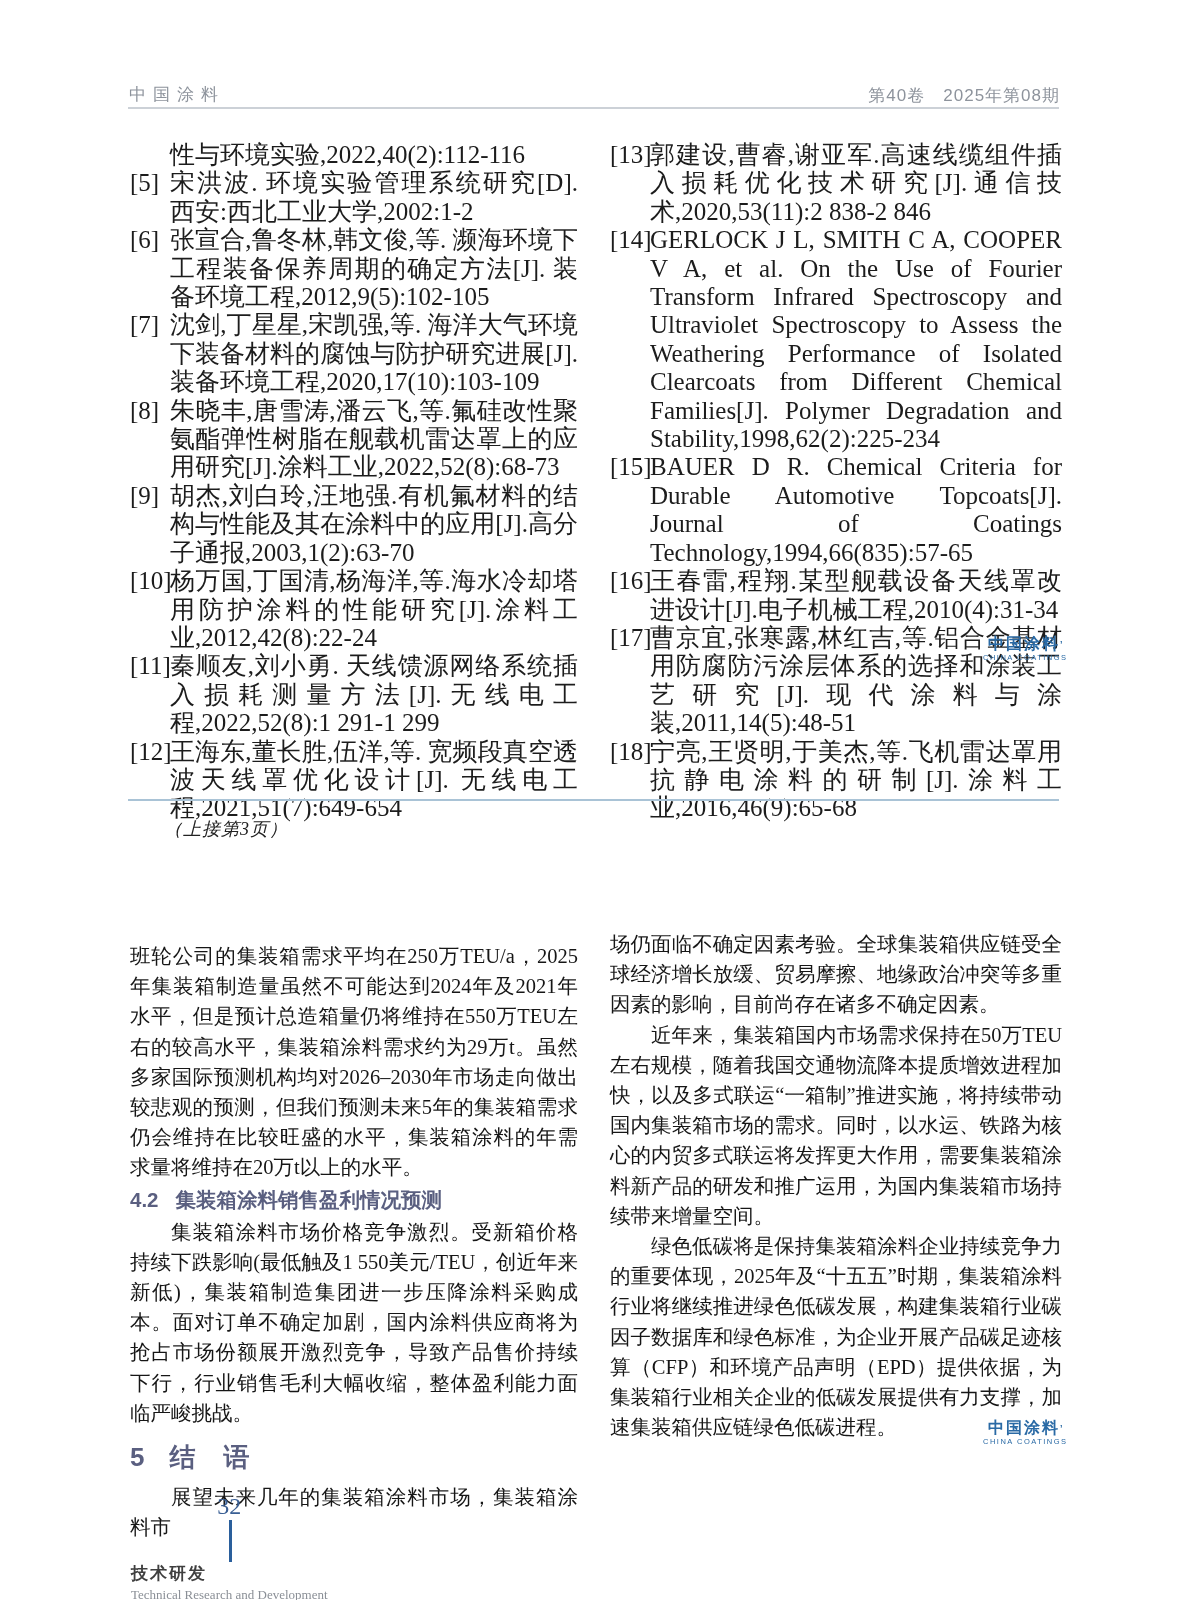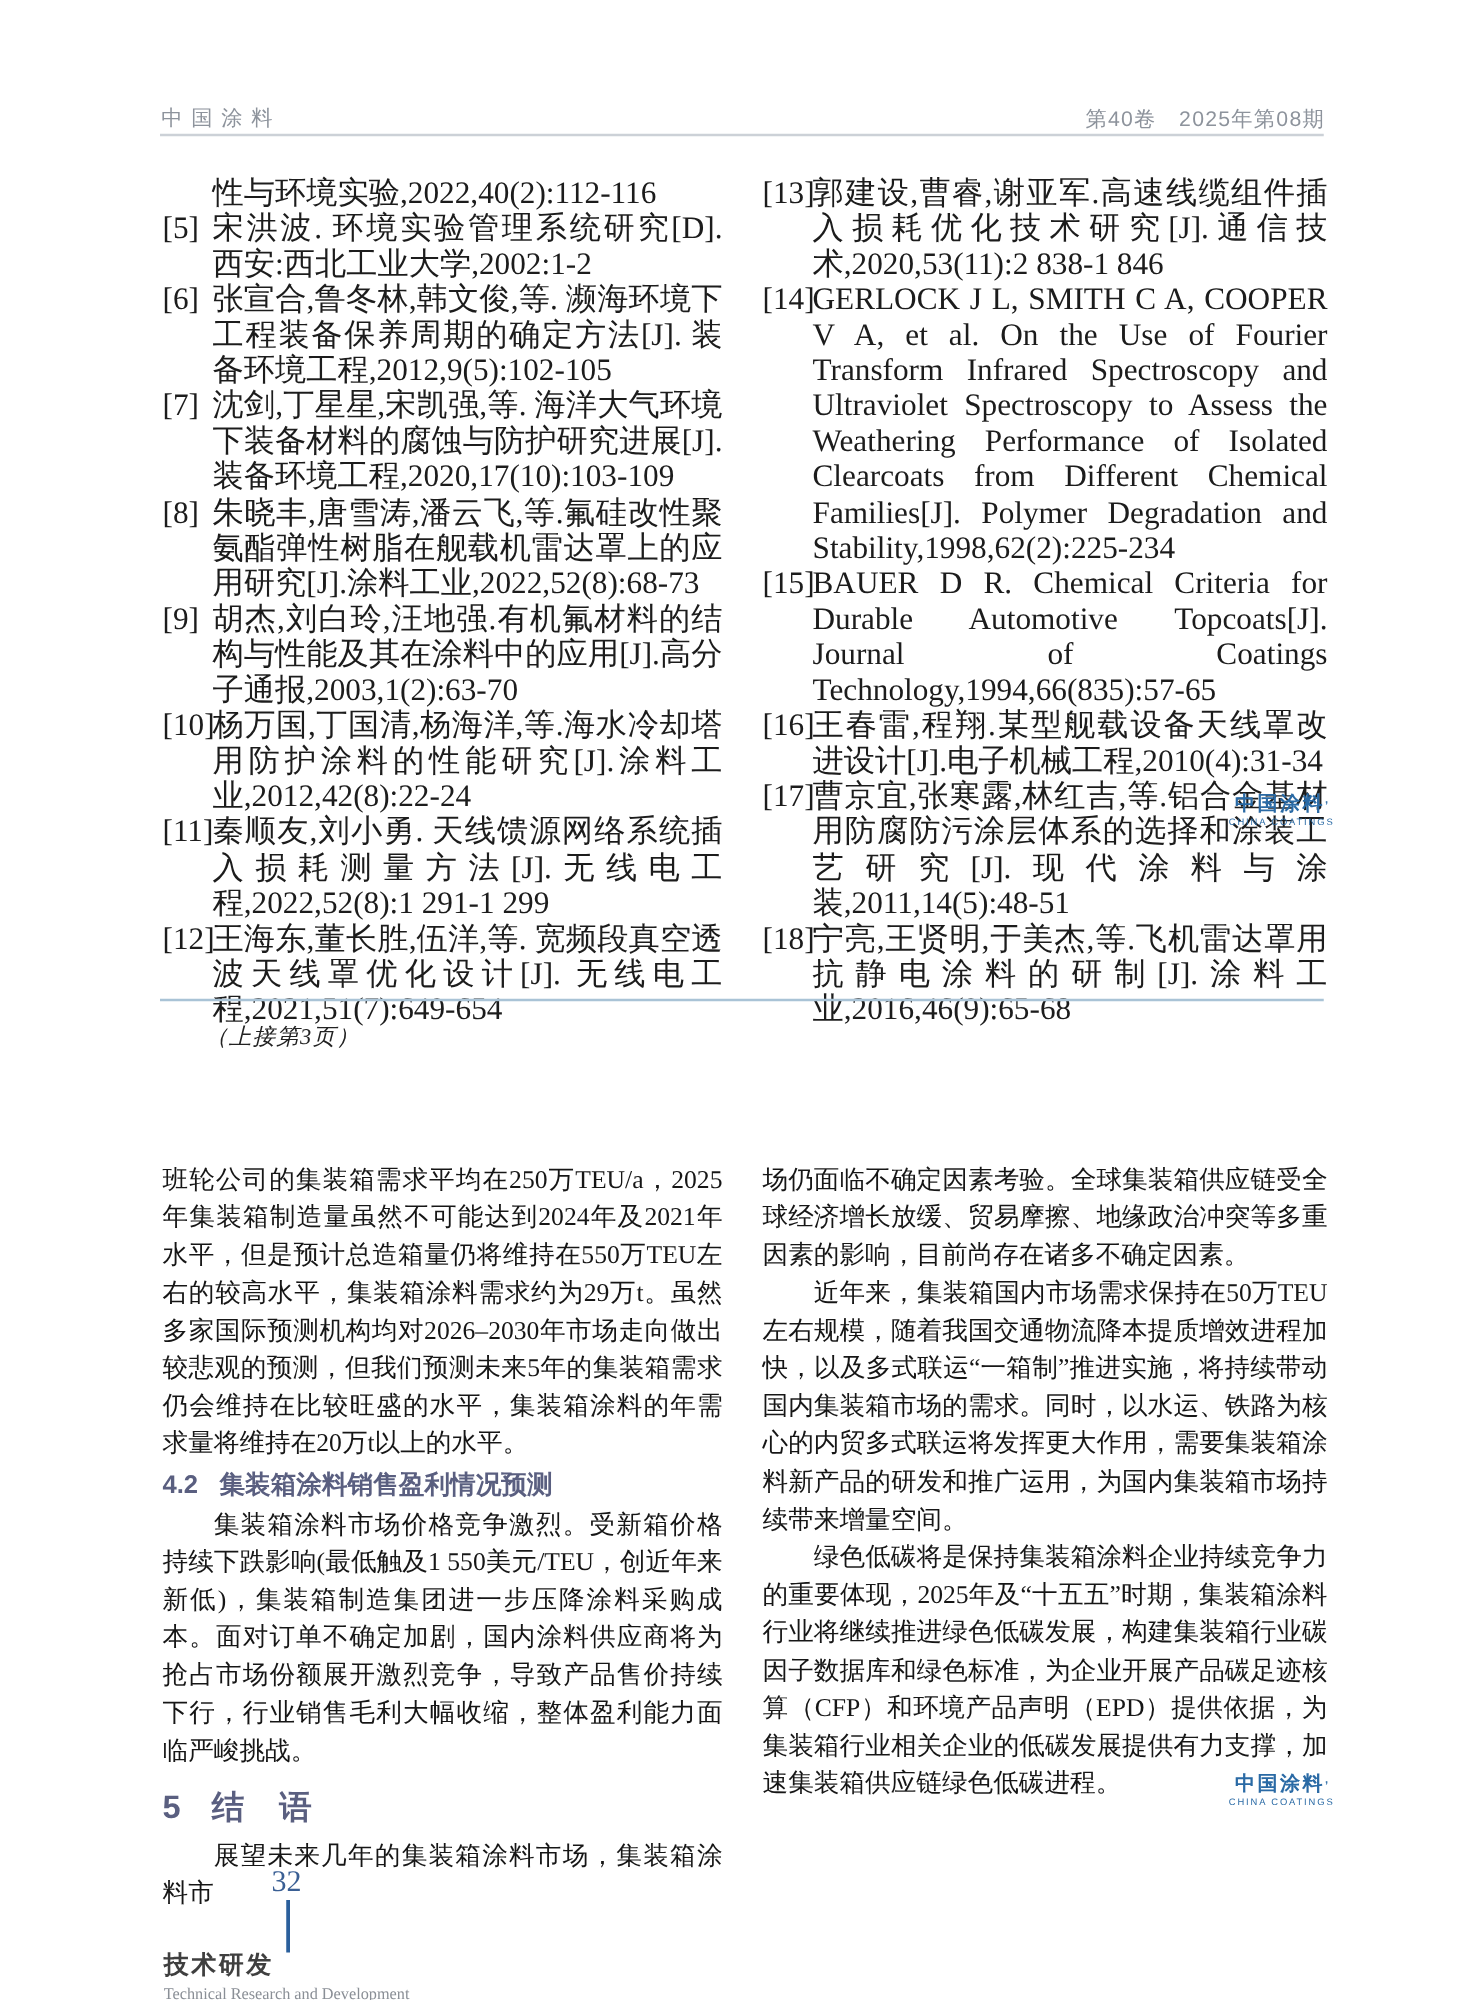--- a/index.html
+++ b/index.html
@@ -42,43 +42,43 @@
   .logo-tick{font-size:9px;vertical-align:top;letter-spacing:0;}
   .logo-en{font-size:7.5px;letter-spacing:1.5px;line-height:9px;white-space:nowrap;}
   
   .mid-rule{position:absolute;left:128px;top:799px;width:931px;height:2px;background:#a9c3d6;}
   .note{
     position:absolute;left:140px;top:817px;
     font-style:italic;font-size:18px;color:#222;letter-spacing:1px;margin-left:24px;
   }
   
   .body-col{position:absolute;top:929px;width:448px;}
-  .body-left{left:130px;}
+  .body-left{left:130px;margin-top:12px;}
   .body-right{left:610px;width:452px;}
   .bodyp{margin:0;font-size:20.5px;line-height:30.2px;text-align:justify;color:#161616;}
   .indent{text-indent:2em;}
   .h42head{
     font-family:"Liberation Sans","DejaVu Sans",sans-serif;
     font-weight:bold;color:#5a5f80;font-size:20.5px;line-height:30px;
     margin:2px 0 2px 0;
   }
   .h42head .hnum{margin-right:17px;}
   .h5head{
     font-family:"Liberation Sans","DejaVu Sans",sans-serif;
     font-weight:bold;color:#5a5f80;font-size:26px;line-height:32px;
     margin:13px 0 9px 0;letter-spacing:1px;
   }
   .h5head .hnum{margin-right:24px;}
   
   .footer{position:absolute;left:131px;top:1493px;display:flex;align-items:center;flex-direction:column;}
   .pageno{font-size:24px;color:#3a5f94;font-family:"Liberation Serif","DejaVu Serif",serif;}
   .fbar{width:3px;height:42px;background:#2a5f9c;margin:0 10px 0 12px;}
   .fsec-cn{
-    font-family:Liberation Mono, monospace;
-    font-weight:bold;font-size:20px;color:#3f3f3f;letter-spacing:2px;line-height:24px;
+    font-family:Liberation Sans, sans-serif;
+    font-weight:bold;font-size:17px;color:#3f3f3f;letter-spacing:2px;line-height:24px;
   }
   .fsec-en{font-size:13px;color:#8a8f96;line-height:17px;}
 </style>
 </head>
 <body>
 
 <div class="page">
 
   <div class="header-left">中国涂料</div>
   <div class="header-right">第40卷　2025年第08期</div>
@@ -118,21 +118,21 @@
         <span class="ref-text">秦顺友,刘小勇. 天线馈源网络系统插入损耗测量方法[J].无线电工程,2022,52(8):1 291-1 299</span>
       </div>
       <div class="ref">
         <span class="ref-label">[12]</span>
         <span class="ref-text">王海东,董长胜,伍洋,等. 宽频段真空透波天线罩优化设计[J]. 无线电工程,2021,51(7):649-654</span>
       </div>
     </div>
   <div class="refs-col refs-right">
       <div class="ref">
         <span class="ref-label">[13]</span>
-        <span class="ref-text">郭建设,曹睿,谢亚军.高速线缆组件插入损耗优化技术研究[J].通信技术,2020,53(11):2 838-1 846</span>
+        <span class="ref-text">郭建设,曹睿,谢亚军.高速线缆组件插入损耗优化技术研究[J].通信技术,2020,53(11):2 838-2 846</span>
       </div>
       <div class="ref">
         <span class="ref-label">[14]</span>
         <span class="ref-text">GERLOCK J L, SMITH C A, COOPER V A, et al. On the Use of Fourier Transform Infrared Spectroscopy and Ultraviolet Spectroscopy to Assess the Weathering Performance of Isolated Clearcoats from Different Chemical Families[J]. Polymer Degradation and Stability,1998,62(2):225-234</span>
       </div>
       <div class="ref">
         <span class="ref-label">[15]</span>
         <span class="ref-text">BAUER D R. Chemical Criteria for Durable Automotive Topcoats[J]. Journal of Coatings Technology,1994,66(835):57-65</span>
       </div>
       <div class="ref">

